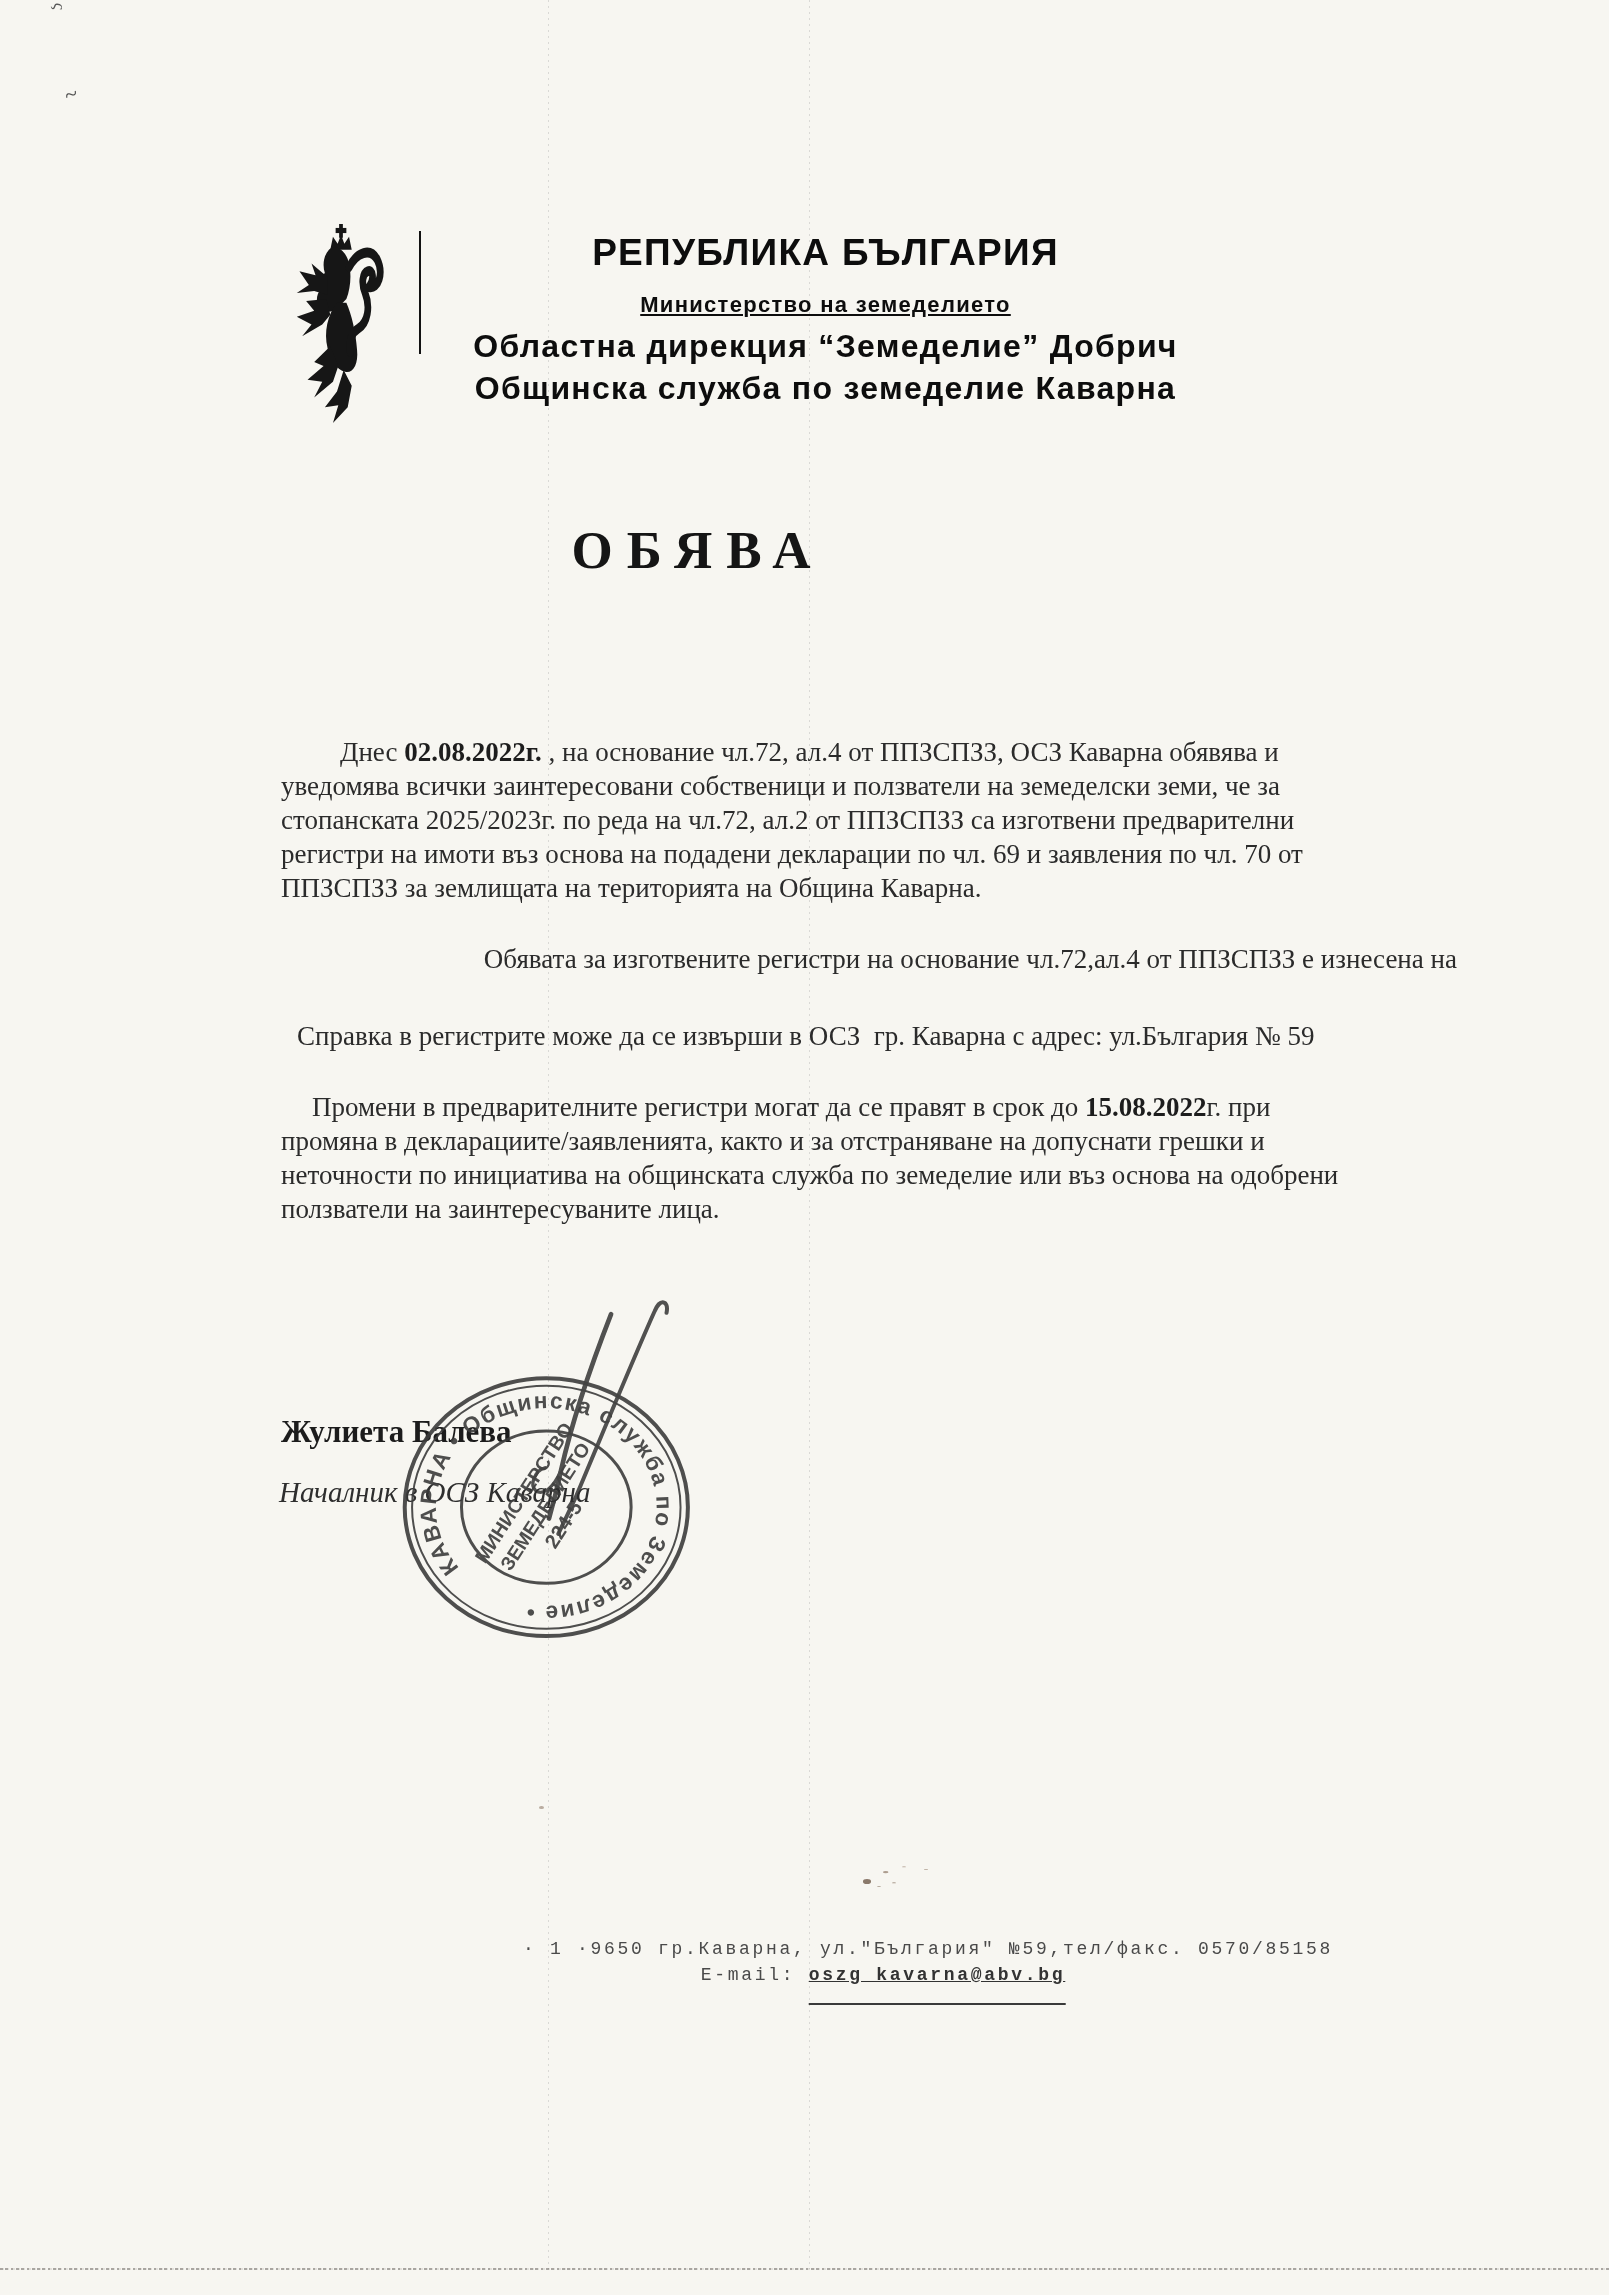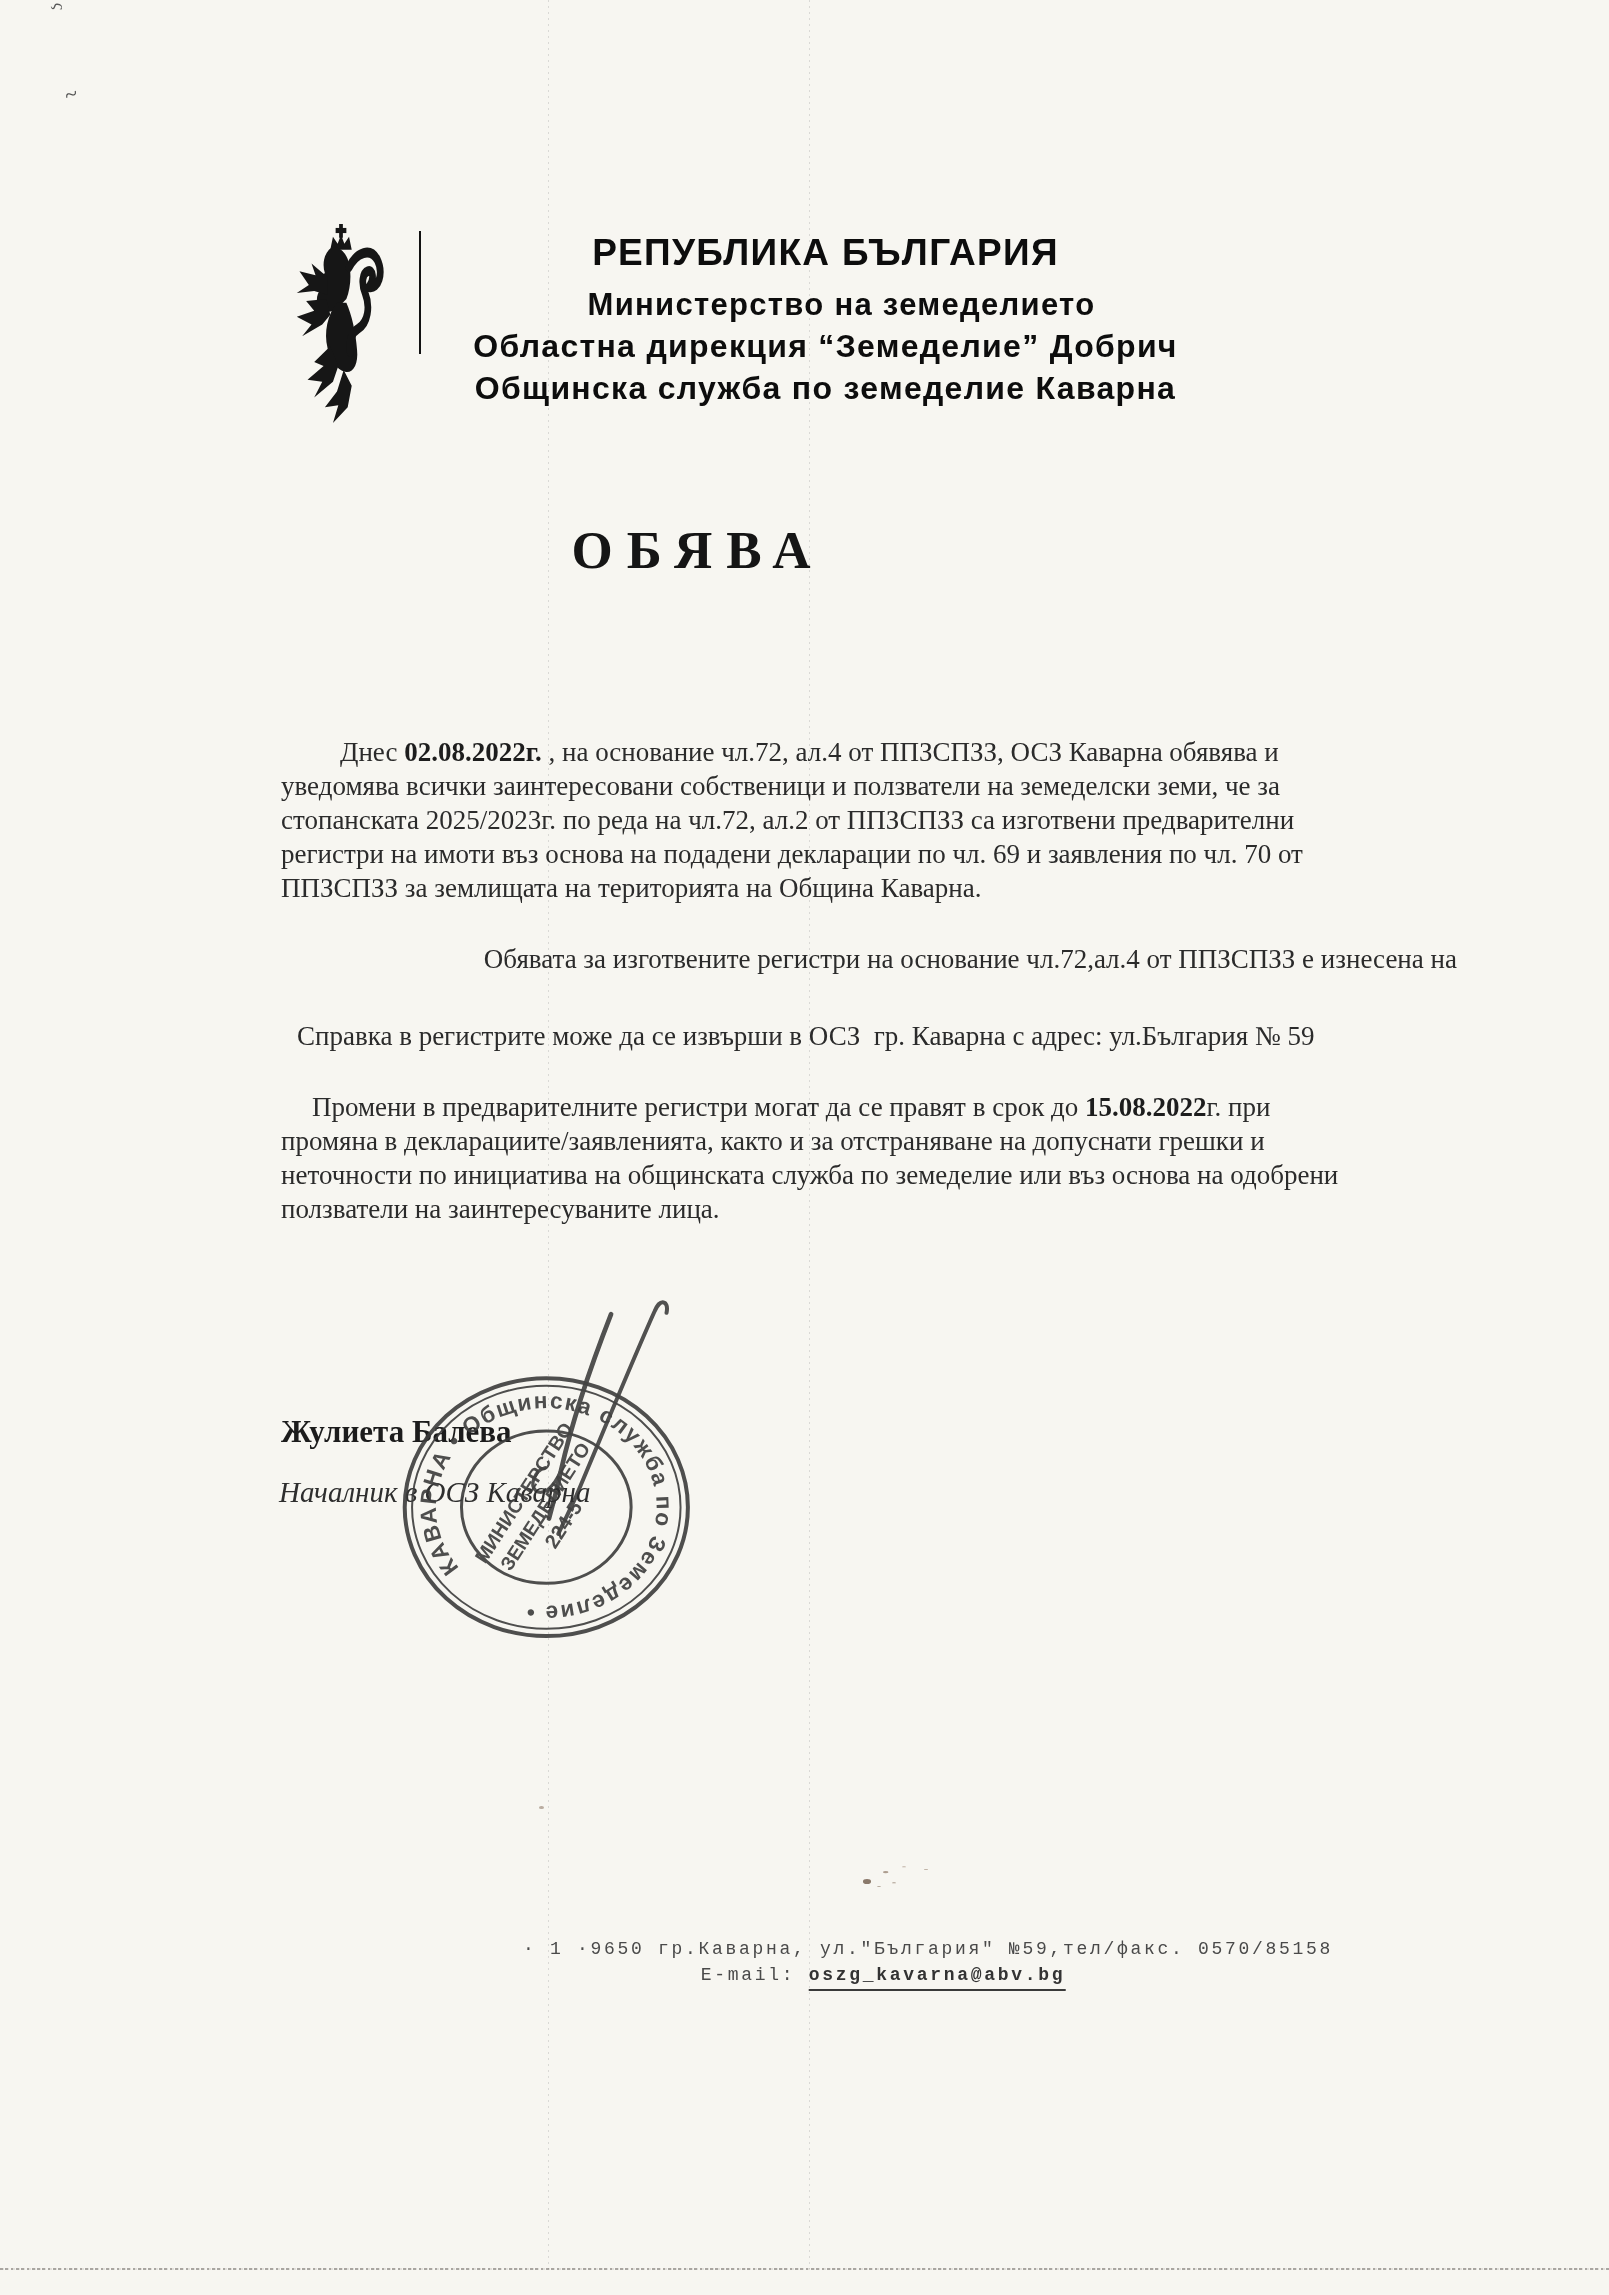--- a/index.html
+++ b/index.html
@@ -4,41 +4,41 @@
 <style>
   html,body{margin:0;padding:0;background:#6b6b6b;}
   .page{position:relative;width:1610px;height:2295px;background:#f7f6f1;overflow:hidden;
         font-family:"Liberation Serif", serif;color:#262626;}
   
   .coat{position:absolute;left:274px;top:224px;width:134px;height:207px;}
   .hrule{position:absolute;left:419px;top:231px;width:2px;height:123px;background:#121212;}
   .hdr{position:absolute;left:361px;top:0;width:929px;text-align:center;
        font-family:"Liberation Sans", sans-serif;font-weight:700;color:#0d0d0d;}
   .hdr .h1{position:absolute;left:0;width:100%;top:234px;font-size:37px;line-height:37px;letter-spacing:1.3px;}
-  .hdr .h2{position:absolute;left:16px;width:100%;top:289px;font-size:31px;line-height:31px;letter-spacing:1.3px;}
+  .hdr .h2{position:absolute;left:0;width:100%;top:289px;font-size:22px;line-height:31px;letter-spacing:1.3px;text-decoration:underline;}
   .hdr .h3{position:absolute;left:0;width:100%;top:330px;font-size:32px;line-height:32px;letter-spacing:1.3px;}
   .hdr .h4{position:absolute;left:0;width:100%;top:372px;font-size:32px;line-height:32px;letter-spacing:1.3px;}
   
   .doc-title{position:absolute;left:0;top:524px;width:1396px;text-align:center;
              font-size:53px;line-height:53px;font-weight:700;letter-spacing:14px;color:#151515;}
   
   .body{position:absolute;left:281px;top:735px;width:1176px;font-size:27px;line-height:34px;color:#2b2b2b;}
   .bl{white-space:pre;}
   .p2{margin-top:37px;text-align:right;} .p3{margin-top:43px;} .p4{margin-top:37px;}
   .ind1{padding-left:59px;} .ind2{padding-left:31px;} .ind3{padding-left:16px;}
   b{font-weight:700;color:#1d1d1d;}
   
   .sig-name{position:absolute;left:281px;top:1414px;font-size:31px;font-weight:700;color:#1c1c1c;}
   .sig-role{position:absolute;left:279px;top:1476px;font-size:29px;font-style:italic;color:#2e2e2e;}
   .stampsvg{position:absolute;left:374px;top:1290px;width:374px;height:421px;opacity:.9;}
   
   .ft{font-family:"Liberation Mono", monospace;color:#4a4a4a;white-space:pre;}
   .ft1{position:absolute;left:928px;top:1939px;transform:translateX(-50%);font-size:18px;letter-spacing:2.7px;}
   .ft2{position:absolute;left:883px;top:1965px;transform:translateX(-50%);font-size:18px;letter-spacing:2.7px;}
-  .ft2 .em{font-weight:700;color:#333;border-bottom:2px solid #3a3a3a;padding-bottom:4px;}
+  .ft2 .em{font-weight:700;color:#333;border-bottom:2px solid #3a3a3a;padding-bottom:18px;text-decoration:underline;}
   
   .fold-v{position:absolute;top:0;width:1.3px;height:2269px;
           background:repeating-linear-gradient(to bottom, rgba(150,150,150,.30) 0 2px, rgba(0,0,0,0) 2px 6px);}
   .fold-v.a{left:548px;} .fold-v.b{left:809px;}
   .fold-h{position:absolute;left:0;top:2268px;width:1610px;height:2px;
           background:repeating-linear-gradient(to right, rgba(105,100,95,.55) 0 2.7px, rgba(160,155,150,.25) 2.7px 4px, rgba(0,0,0,0) 4px 5.3px);}
   .mark1{position:absolute;left:56px;top:-4px;font-size:17.4px;color:#5a5a5a;transform:rotate(95deg);}
   .mark2{position:absolute;left:65px;top:82px;font-size:23px;color:#4f4f4f;transform:rotate(-18deg);}
   .smudge{position:absolute;left:863px;top:1879px;width:8px;height:4.7px;border-radius:50%;
           background:#6f5a4a;filter:blur(0.7px);opacity:.8;

